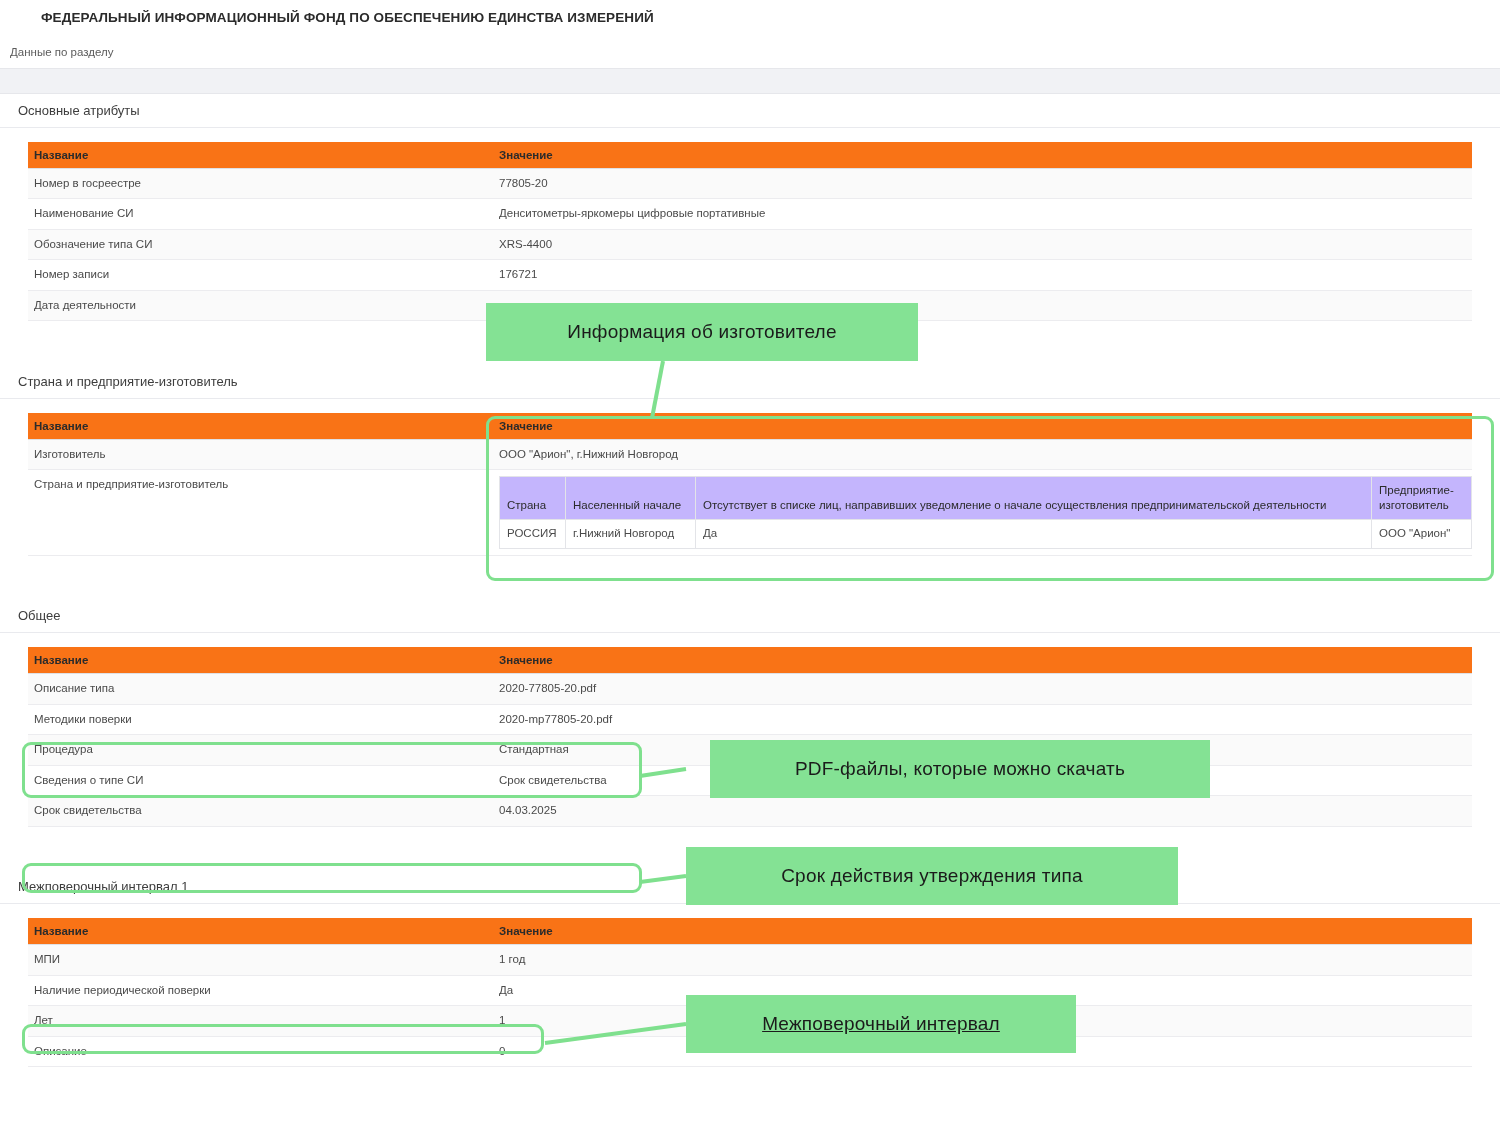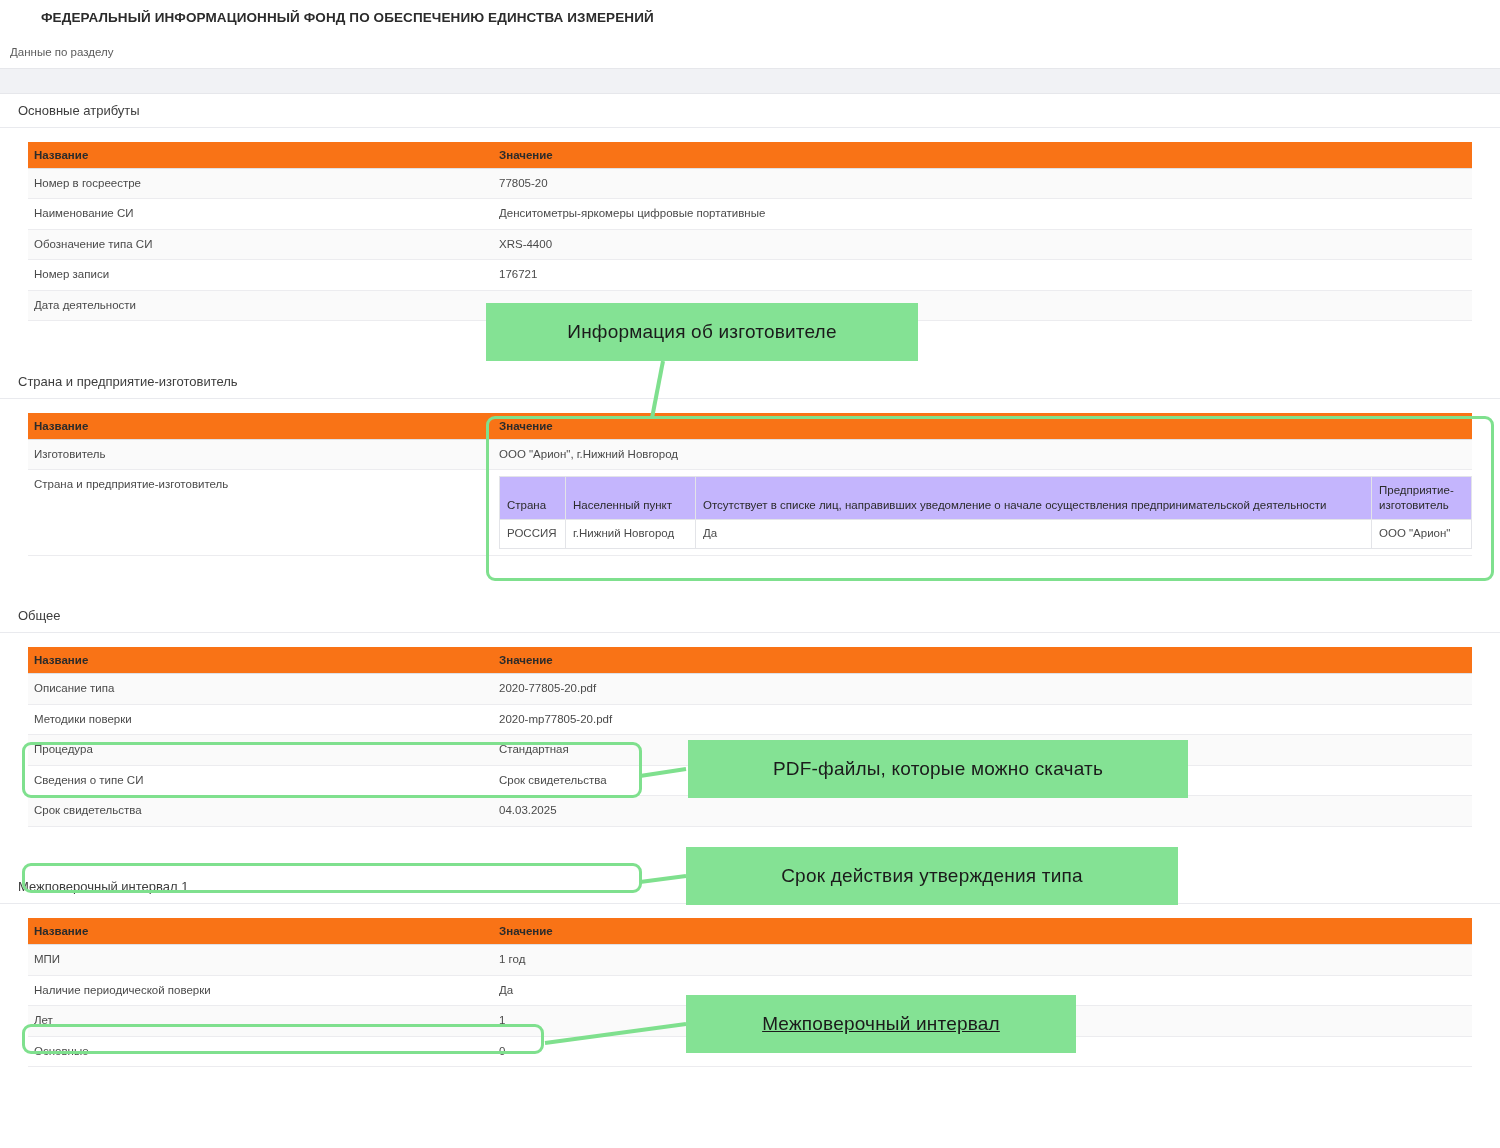--- a/index.html
+++ b/index.html
@@ -210,21 +210,21 @@
             <td>Изготовитель</td>
             <td>ООО "Арион", г.Нижний Новгород</td>
           </tr>
           <tr>
             <td>Страна и предприятие-изготовитель</td>
             <td style="padding:6px 0 6px 6px;">
               <table class="nested">
                 <thead>
                   <tr>
                     <th class="nt-c1">Страна</th>
-                    <th class="nt-c2">Населенный пункт</th>
+                    <th class="nt-c2">Населенный начале</th>
                     <th>Отсутствует в списке лиц, направивших уведомление о начале осуществления предпринимательской деятельности</th>
                     <th class="nt-c4">Предприятие-изготовитель</th>
                   </tr>
                 </thead>
                 <tbody>
                   <tr>
                     <td>РОССИЯ</td>
                     <td>г.Нижний Новгород</td>
                     <td>Да</td>
                     <td>ООО "Арион"</td>
@@ -299,21 +299,21 @@
           </tr>
           <tr>
             <td>Наличие периодической поверки</td>
             <td>Да</td>
           </tr>
           <tr>
             <td>Лет</td>
             <td>1</td>
           </tr>
           <tr>
-            <td>Основные</td>
+            <td>Описание</td>
             <td>0</td>
           </tr>
         </tbody>
       </table>
     </div>
   </div>
 
   <div class="overlay">
 
     <svg width="1500" height="1148" style="position:absolute;top:0;left:0;">
@@ -326,19 +326,19 @@
 
       <path d="M 686 1024 L 545 1043" stroke="#7fe08e" stroke-width="4" fill="none"></path>
     </svg>
 
     <div class="hl-box" style="left:486px; top:416px; width:1008px; height:165px;"></div>
     <div class="hl-box" style="left:22px; top:742px; width:620px; height:56px;"></div>
     <div class="hl-box" style="left:22px; top:863px; width:620px; height:30px;"></div>
     <div class="hl-box" style="left:22px; top:1024px; width:522px; height:30px;"></div>
 
     <div class="callout" style="left:486px; top:303px; width:432px; height:58px;">Информация об изготовителе</div>
-    <div class="callout" style="left:688px; top:740px; width:500px; height:58px;">PDF-файлы, которые можно скачать</div>
+    <div class="callout" style="left:710px; top:740px; width:500px; height:58px;">PDF-файлы, которые можно скачать</div>
     <div class="callout" style="left:686px; top:847px; width:492px; height:58px;">Срок действия утверждения типа</div>
     <div class="callout" style="left:686px; top:995px; width:390px; height:58px;text-decoration:underline;">Межповерочный интервал</div>
 
   </div>
 
 </div>
 
 </body></html>

